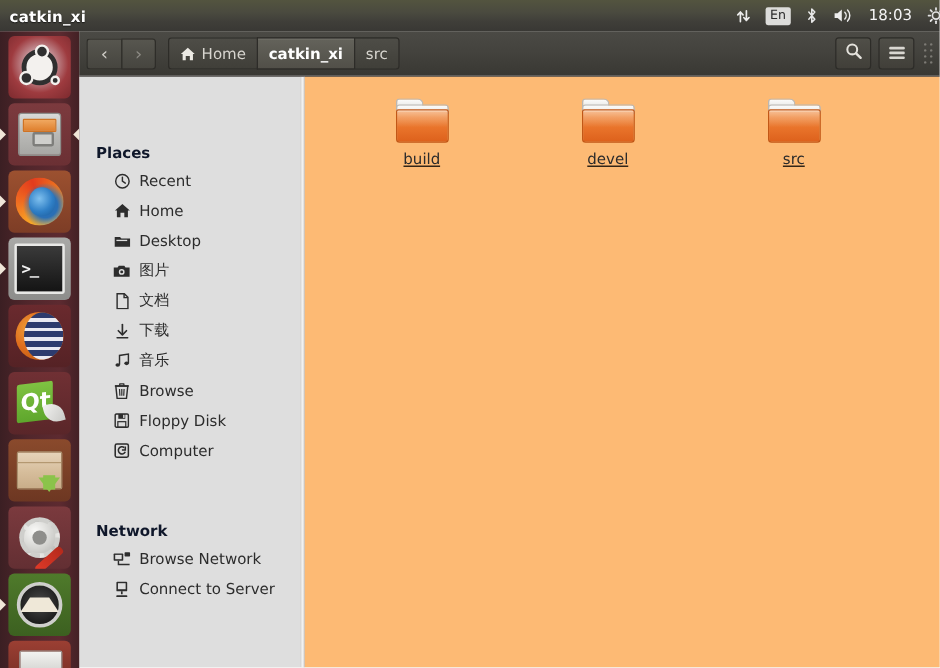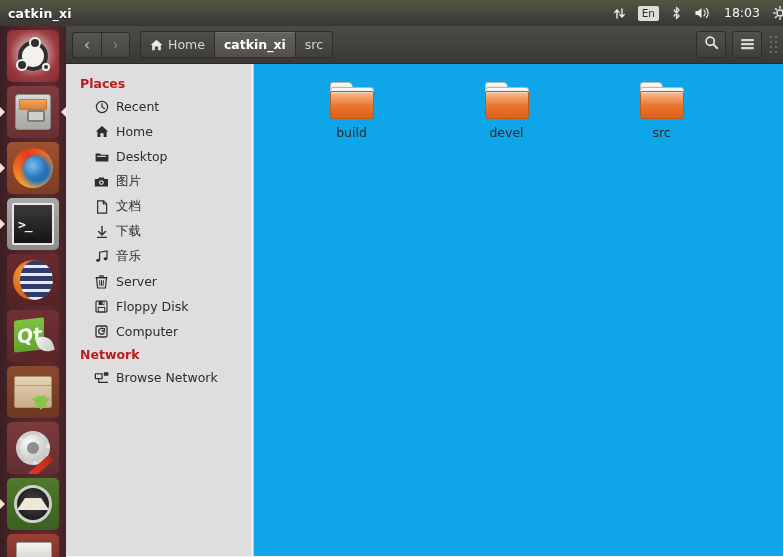--- a/index.html
+++ b/index.html
@@ -288,39 +288,41 @@
     border-right: 1px solid #c3c3c3;
     padding-top: 9px;
     overflow: hidden;
     position: relative;
   }
   .sidebar::after {
     content:''; position: absolute; right: 0; top: 0; bottom: 0; width: 3px;
     background: linear-gradient(to right, #d2d2d2, #ffffff);
   }
   .sb-header {
-    font-size: 12.5px; font-weight: bold; color: #b91c1c;
+    font-size: 12.5px; font-weight: bold; color: #0f172a;
     padding: 3px 0 3px 14px;
+    margin-top: 44px;
   }
   .sb-item {
     display: flex; align-items: center; gap: 7px;
     height: 25px; padding-left: 28px;
     font-size: 12.5px; color: #2c2c2c;
   }
   .sb-icon {
     width: 15px; height: 15px;
     display: flex; align-items: center; justify-content: center;
     color: #2d2d2d; flex: none;
   }
 
   .content {
     flex: 1; height: 100%;
-    background: #0ea5e9;
+    background: #fdba74;
     padding: 14px 0 0 0;
     position: relative;
+    text-decoration: underline;
   }
   .icon-grid {
     display: flex; flex-wrap: wrap;
     padding-left: 20px;
   }
   .file-item {
     width: 155px; height: 86px;
     display: flex; flex-direction: column; align-items: center;
     padding-top: 4px;
   }
@@ -616,21 +618,21 @@
 
       <div class="sb-item">
         <span class="sb-icon">
           <svg width="13" height="14" viewBox="0 0 13 14">
               <path d="M1.5 2.6 L11.5 2.6 L10.4 13 L2.6 13 Z" fill="none" stroke="#2d2d2d" stroke-width="1.2"></path>
               <path d="M0.7 2.6 L12.3 2.6" stroke="#2d2d2d" stroke-width="1.3"></path>
               <path d="M4.6 5.2 L4.9 10.8 M6.5 5.2 L6.5 10.8 M8.4 5.2 L8.1 10.8" stroke="#2d2d2d" stroke-width="1"></path>
               <path d="M4.6 2.4 L4.9 0.9 L8.1 0.9 L8.4 2.4" fill="none" stroke="#2d2d2d" stroke-width="1.1"></path>
             </svg>
         </span>
-        <span>Server</span>
+        <span>Browse</span>
       </div>
 
 
       <div class="sb-item">
         <span class="sb-icon">
           <svg width="13" height="13" viewBox="0 0 13 13">
               <rect x="1" y="1" width="11" height="11" rx="1" fill="none" stroke="#2d2d2d" stroke-width="1.2"></rect>
               <rect x="3.6" y="1" width="5.8" height="4" fill="#2d2d2d"></rect>
               <rect x="7.6" y="1.7" width="1.2" height="2.6" fill="#dedede"></rect>
               <rect x="3.2" y="7.4" width="6.6" height="4.6" fill="none" stroke="#2d2d2d" stroke-width="1"></rect>
@@ -657,20 +659,31 @@
           <svg width="15" height="13" viewBox="0 0 15 13">
               <rect x="0.7" y="2.2" width="8" height="6" rx="0.6" fill="#2d2d2d"></rect>
               <rect x="2" y="3.4" width="5.4" height="3.6" fill="#dedede"></rect>
               <path d="M4.7 8.2 L4.7 11.4 L14 11.4" fill="none" stroke="#2d2d2d" stroke-width="1.2"></path>
               <rect x="9.8" y="1.2" width="4.6" height="3.6" rx="0.6" fill="#2d2d2d"></rect>
             </svg>
         </span>
         <span>Browse Network</span>
       </div>
 
+      <div class="sb-item">
+        <span class="sb-icon">
+          <svg width="13" height="14" viewBox="0 0 13 14">
+              <rect x="2" y="0.8" width="9" height="8" rx="0.8" fill="#2d2d2d"></rect>
+              <rect x="3.3" y="2" width="6.4" height="5" fill="#dedede"></rect>
+              <path d="M6.5 8.8 L6.5 11.2" stroke="#2d2d2d" stroke-width="1.4"></path>
+              <path d="M2.6 12.8 L10.4 12.8" stroke="#2d2d2d" stroke-width="1.5" stroke-linecap="round"></path>
+            </svg>
+        </span>
+        <span>Connect to Server</span>
+      </div>
 
     </div>
 
     <div class="content">
       <div class="icon-grid">
 
         <div class="file-item">
           <div class="folder-icon">
             <span class="folder-tab"></span>
             <span class="folder-back"></span>

